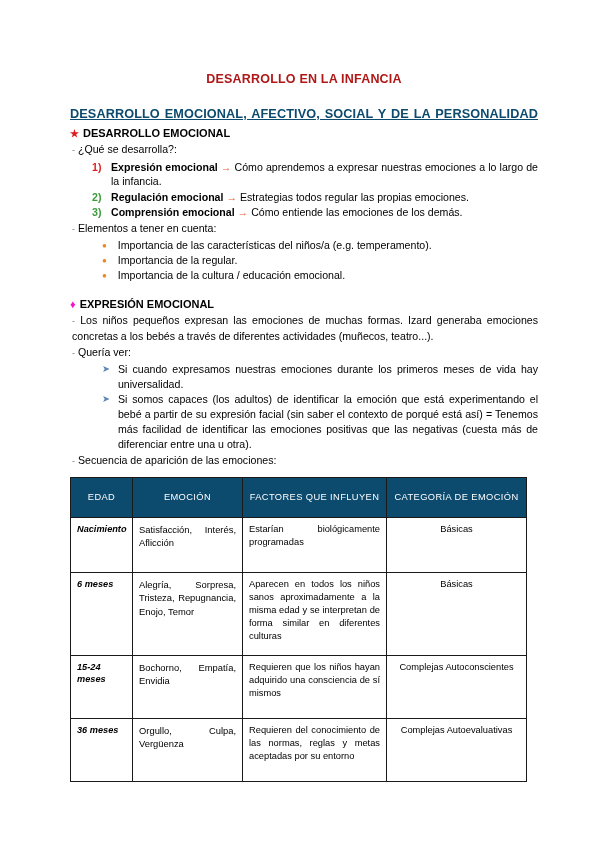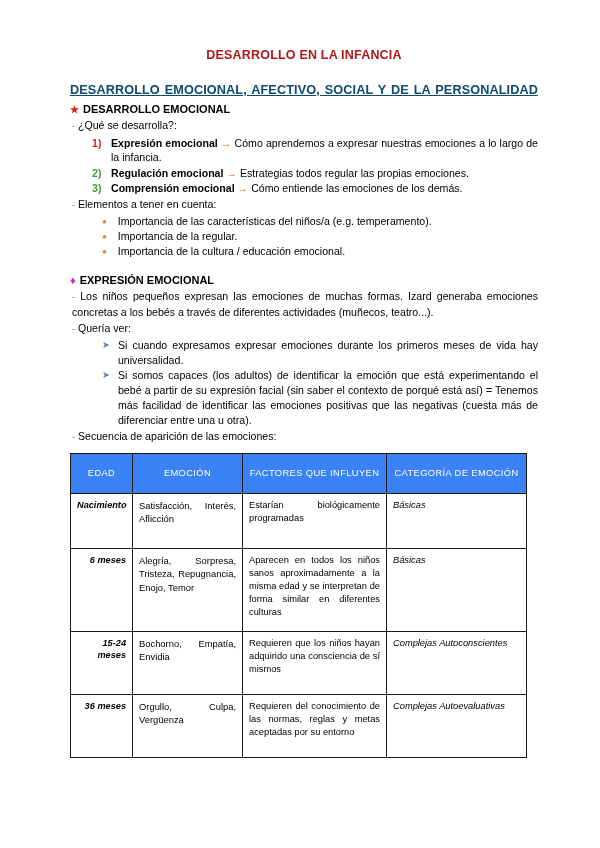--- a/index.html
+++ b/index.html
@@ -12,21 +12,21 @@
     background: #ffffff;
     font-family: "Liberation Sans", sans-serif;
     color: #000000;
     overflow: hidden;
   }
   .page {
     position: relative;
     width: 600px;
     height: 709px;
     box-sizing: border-box;
-    padding: 48px 62px 0 70px;
+    padding: 72px 62px 0 70px;
   }
 
   
   .doc-title {
     text-align: center;
     font-size: 12.5px;
     font-weight: bold;
     color: #B01818;
     letter-spacing: 0.2px;
     margin: 0 0 20px 0;
@@ -149,60 +149,59 @@
     table-layout: fixed;
     border: 1.6px solid #1a1a1a;
   }
   table.emotion-table th,
   table.emotion-table td {
     border: 1.1px solid #1a1a1a;
     vertical-align: top;
     padding: 5px 6px 7px 6px;
   }
   table.emotion-table thead th {
-    background: #3b82f6;
+    background: #0c4a6e;
     color: #ffffff;
     font-size: 9.3px;
     font-weight: normal;
     letter-spacing: 0.4px;
     text-align: center;
     vertical-align: middle;
     padding: 6px 4px 7px 4px;
     line-height: 12px;
     height: 26px;
   }
   .col-edad { width: 62px; }
   .col-emocion { width: 110px; }
   .col-factores { width: 144px; }
   .col-categoria { width: 140px; }
 
   td.cell-age {
     font-size: 9.2px;
     font-style: italic;
     font-weight: bold;
-    text-align: right;
+    text-align: left;
     vertical-align: middle;
     line-height: 12.5px;
   }
   td.cell-emocion {
     font-size: 9.4px;
     line-height: 13.5px;
     text-align: justify;
     margin-top: 37px;
   }
   td.cell-factores {
     font-size: 9.3px;
     line-height: 13.2px;
     text-align: justify;
     margin-left: 24px;
   }
   td.cell-categoria {
     font-size: 9.3px;
-    font-style: italic;
-    text-align: left;
+    text-align: center;
     line-height: 13px;
   }
   .row-h1 td { height: 42px; }
   .row-h2 td { height: 70px; }
   .row-h3 td { height: 50px; }
   .row-h4 td { height: 50px; }
 </style>
 </head>
 <body>
 
@@ -268,21 +267,21 @@
   </div>
 
   <div class="dash-line">
     <span class="dash">-</span>
     <span>Quería ver:</span>
   </div>
 
   <ul class="arrow-list">
     <li>
       <span class="arrow-bullet">➤</span>
-      <span class="li-text">Si cuando expresamos expresar emociones durante los primeros meses de vida hay universalidad.</span>
+      <span class="li-text">Si cuando expresamos nuestras emociones durante los primeros meses de vida hay universalidad.</span>
     </li>
     <li>
       <span class="arrow-bullet">➤</span>
       <span class="li-text">Si somos capaces (los adultos) de identificar la emoción que está experimentando el bebé a partir de su expresión facial (sin saber el contexto de porqué está así) = Tenemos más facilidad de identificar las emociones positivas que las negativas (cuesta más de diferenciar entre una u otra).</span>
     </li>
   </ul>
 
   <div class="dash-line">
     <span class="dash">-</span>
     <span>Secuencia de aparición de las emociones:</span>

